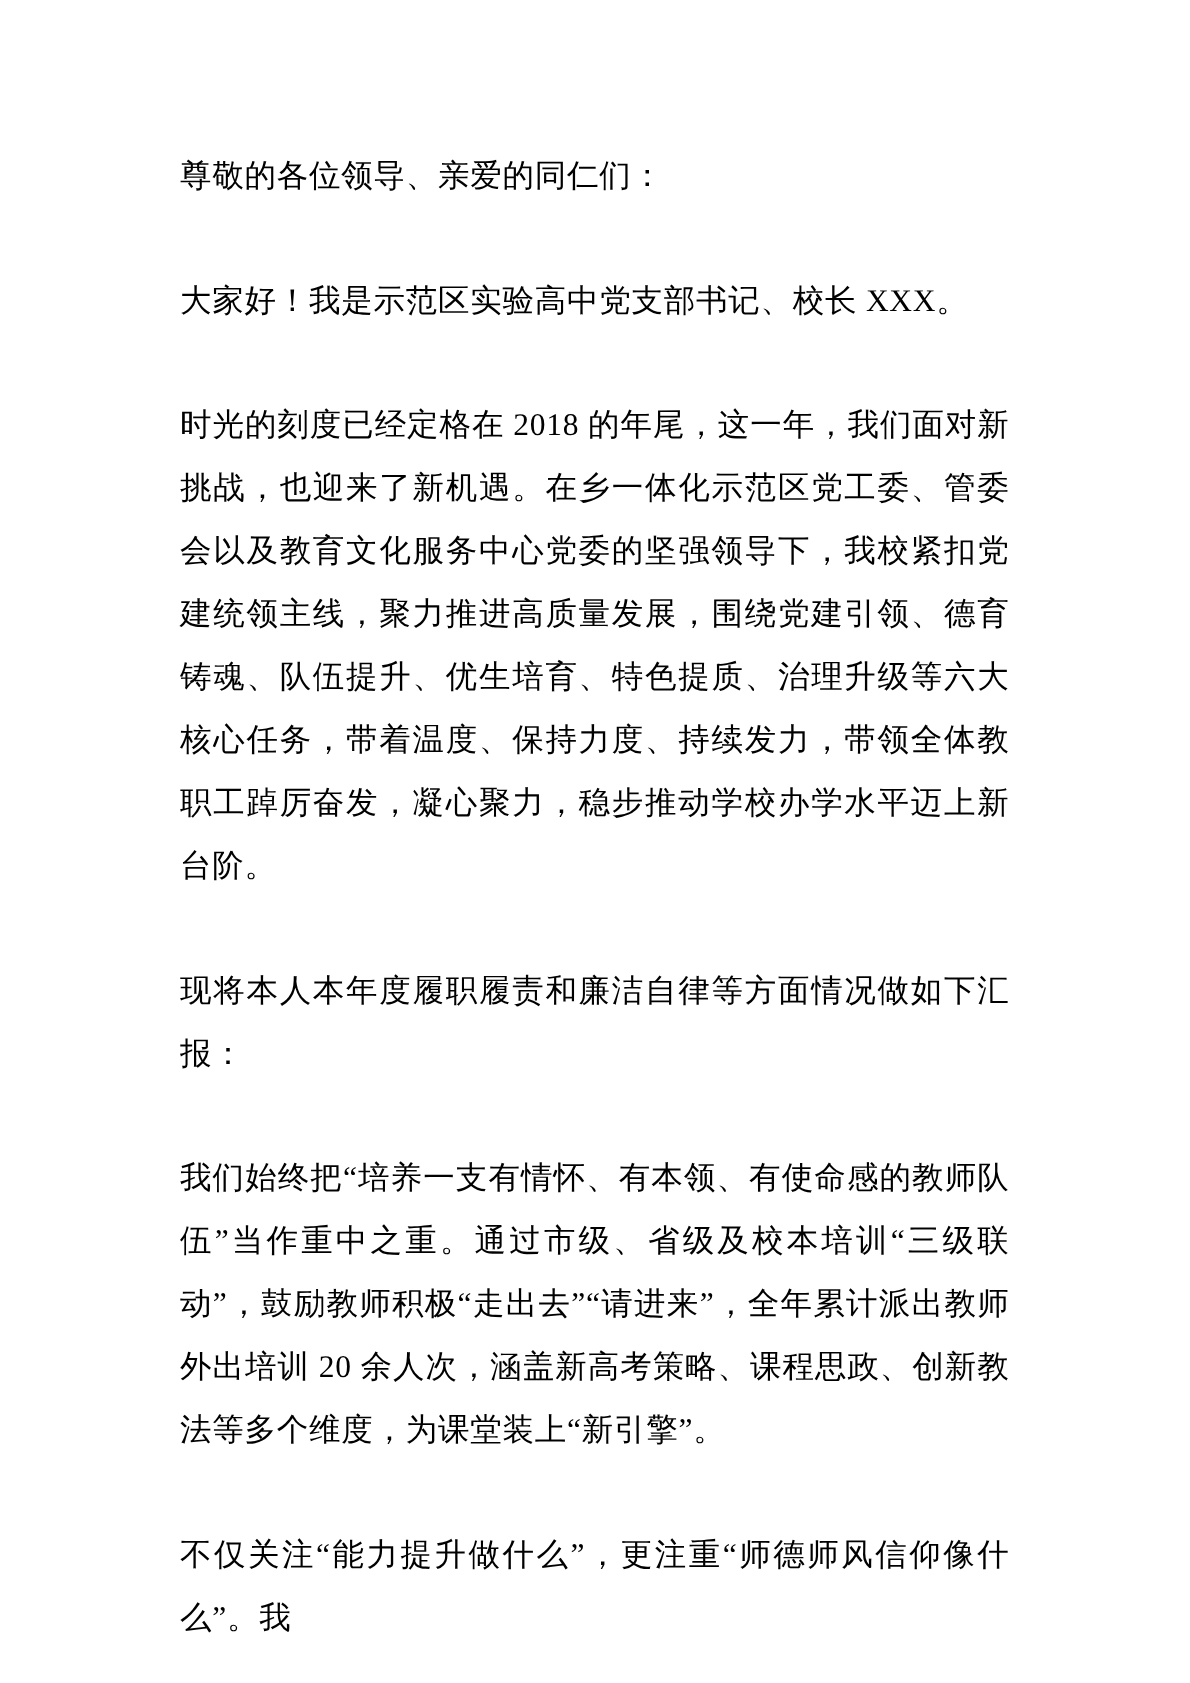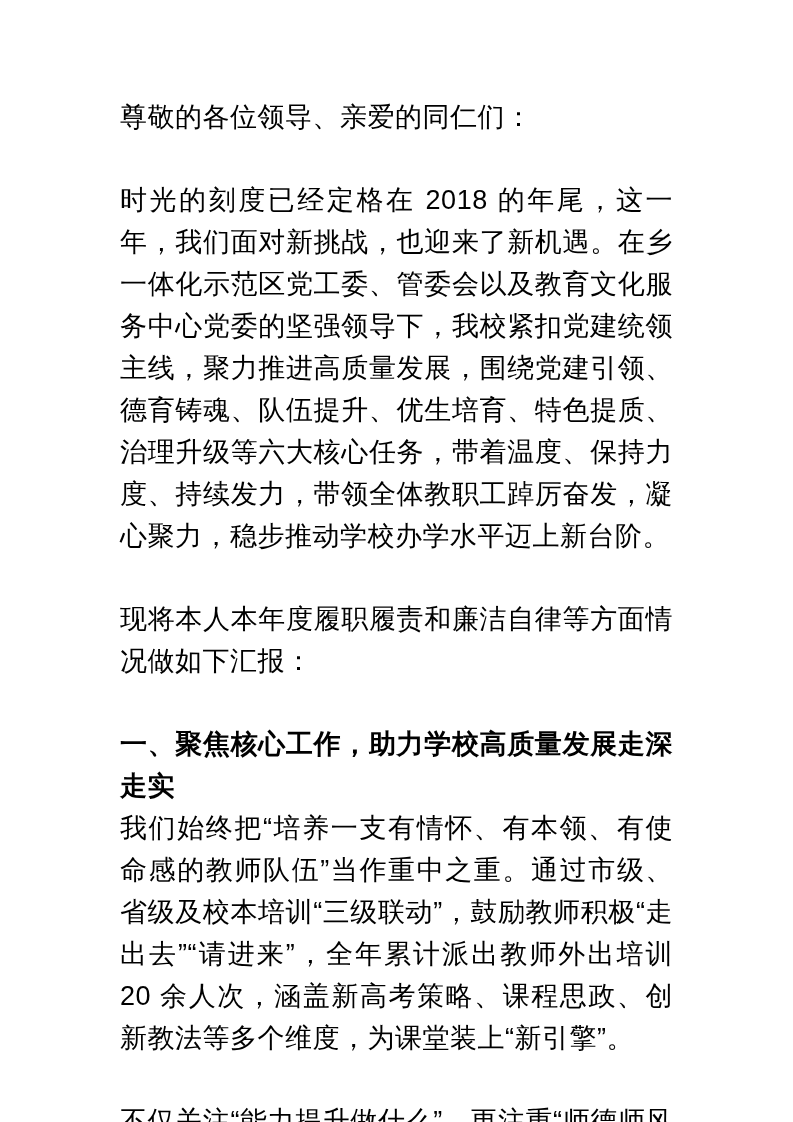--- a/index.html
+++ b/index.html
@@ -13,46 +13,46 @@
     height: 1122px;
     background: #ffffff;
     box-sizing: border-box;
     padding: 96px 120px 0 120px;
     overflow: hidden;
   }
   .doc p {
     margin: 0;
     padding: 0;
     color: #000000;
-    font-family: Liberation Sans, sans-serif;
-    font-size: 27px;
+    font-family: Liberation Serif, serif;
+    font-size: 21px;
     line-height: 42px;
     text-align: justify;
     text-justify: inter-ideograph;
     letter-spacing: 0.5px;
   }
   .doc p.gap-after {
     margin-bottom: 41px;
   }
   .doc p.heading-1 {
     font-weight: bold;
   }
 </style>
 </head>
 <body>
 
 <div class="page">
   <div class="doc">
     <p class="gap-after">尊敬的各位领导、亲爱的同仁们：</p>
 
+    <p class="gap-after">大家好！我是示范区实验高中党支部书记、校长 XXX。</p>
 
     <p class="gap-after">时光的刻度已经定格在 2018 的年尾，这一年，我们面对新挑战，也迎来了新机遇。在乡一体化示范区党工委、管委会以及教育文化服务中心党委的坚强领导下，我校紧扣党建统领主线，聚力推进高质量发展，围绕党建引领、德育铸魂、队伍提升、优生培育、特色提质、治理升级等六大核心任务，带着温度、保持力度、持续发力，带领全体教职工踔厉奋发，凝心聚力，稳步推动学校办学水平迈上新台阶。</p>
 
     <p class="gap-after">现将本人本年度履职履责和廉洁自律等方面情况做如下汇报：</p>
 
-    <p class="heading-1">一、聚焦核心工作，助力学校高质量发展走深走实</p>
 
 
     <p class="gap-after">我们始终把“培养一支有情怀、有本领、有使命感的教师队伍”当作重中之重。通过市级、省级及校本培训“三级联动”，鼓励教师积极“走出去”“请进来”，全年累计派出教师外出培训 20 余人次，涵盖新高考策略、课程思政、创新教法等多个维度，为课堂装上“新引擎”。</p>
 
     <p>不仅关注“能力提升做什么”，更注重“师德师风信仰像什么”。我</p>
   </div>
 </div>
 
 </body></html>

